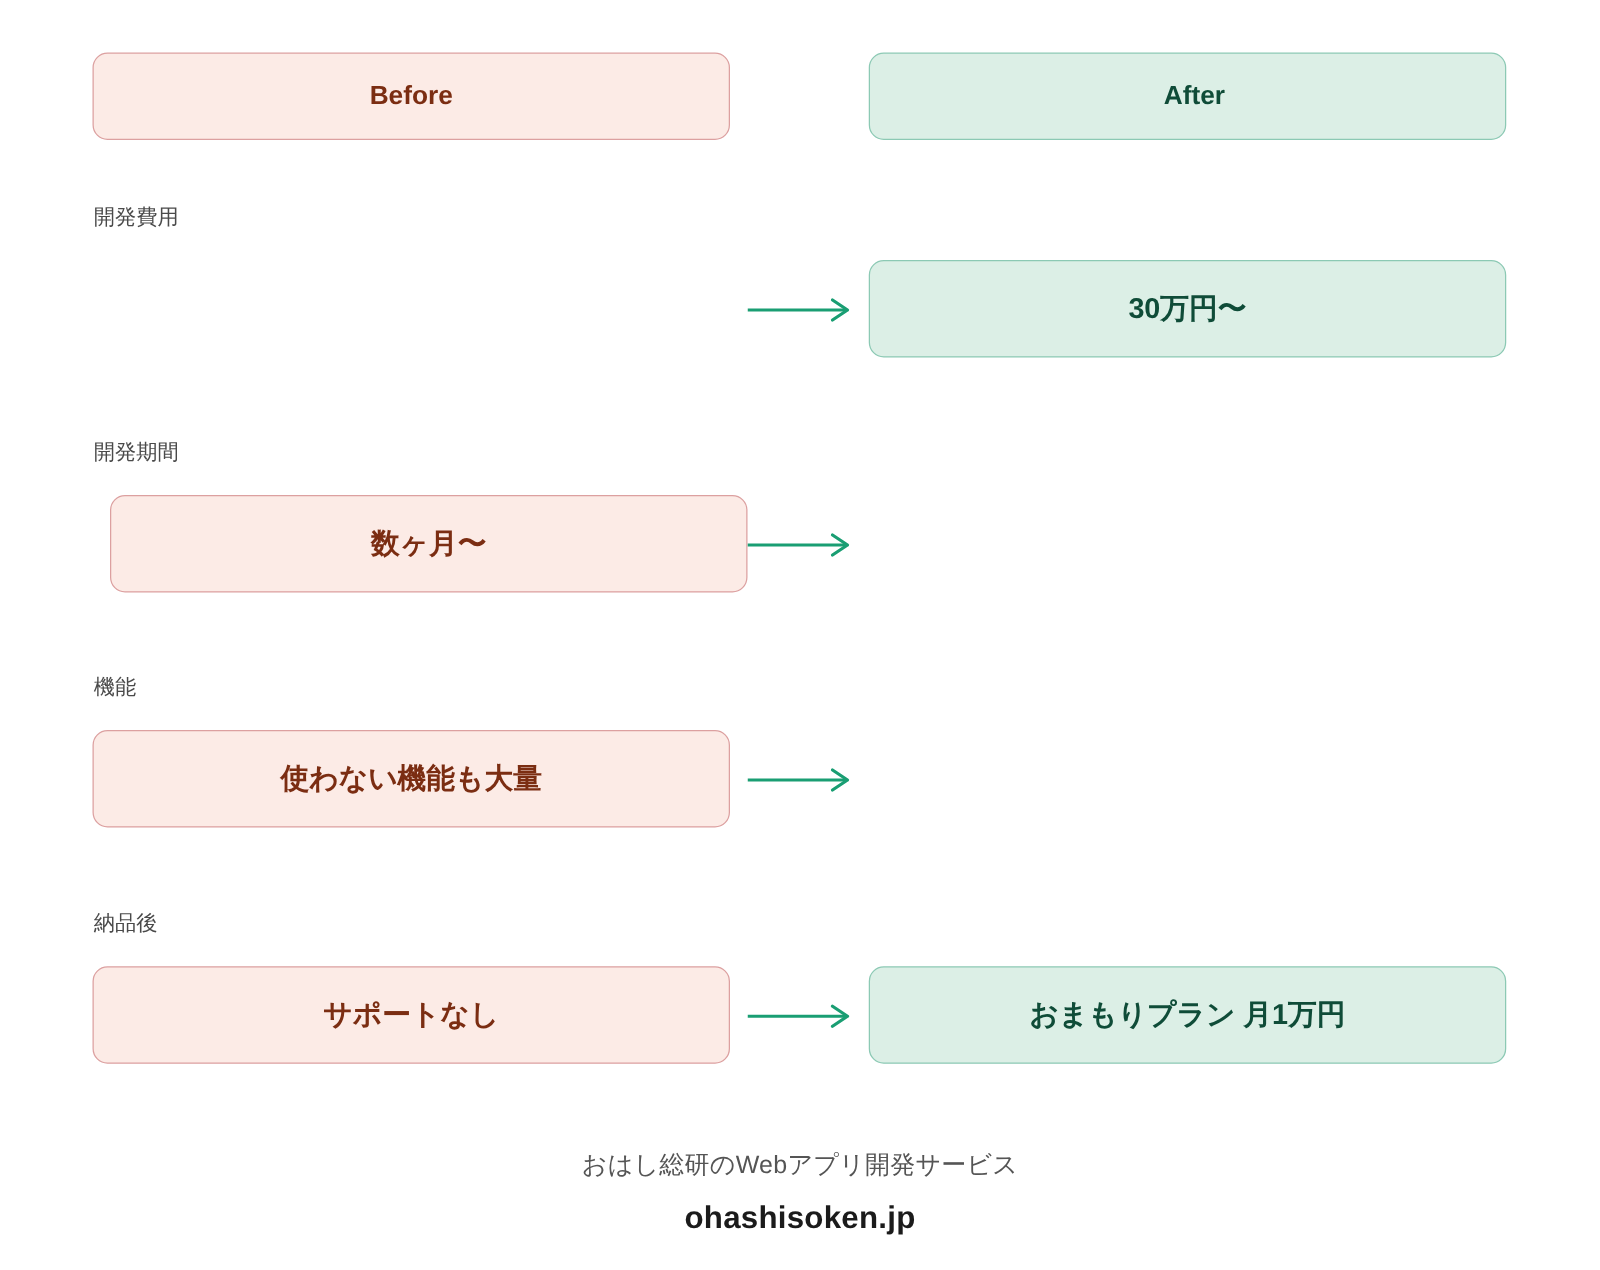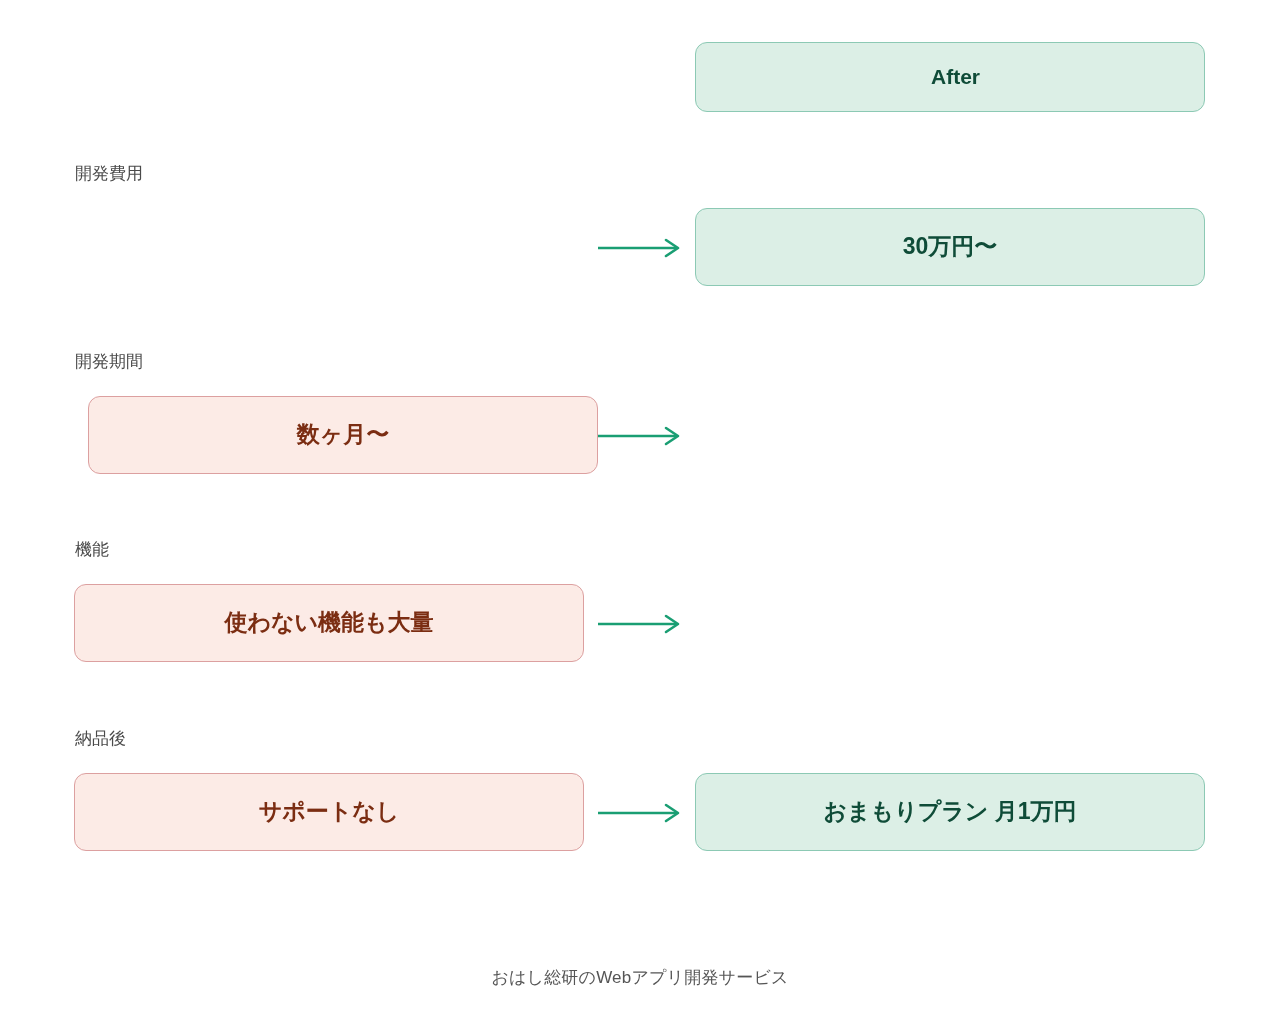--- a/index.html
+++ b/index.html
@@ -78,38 +78,40 @@
 
   
   .footer {
     position: absolute;
     left: 0;
     width: 1280px;
     text-align: center;
   }
   .footer-line1 {
     top: 918px;
-    font-size: 17px;
+    font-size: 20px;
     color: #555555;
     letter-spacing: 0.2px;
-    margin-top: 48px;
   }
   .footer-line2 {
     top: 960px;
     font-size: 25px;
     font-weight: bold;
     color: #1b1b1b;
     letter-spacing: 0.2px;
   }
 </style>
 </head>
 <body>
 
 <div class="canvas">
 
+  <div class="box before header col-left" style="top:42px;">
+    <span>Before</span>
+  </div>
   <div class="box after header col-right" style="top:42px;padding-left:11px;">
     <span>After</span>
   </div>
 
   <div class="row-label" style="top:162px;font-family:Liberation Mono, monospace;">開発費用</div>
   <div class="arrow" style="top:237px;">
     <svg width="88" height="22" viewBox="0 0 88 22" aria-hidden="true">
       <line x1="0" y1="11" x2="78" y2="11" stroke="#1a9e73" stroke-width="2.4"></line>
       <polyline points="68,3 80,11 68,19" fill="none" stroke="#1a9e73" stroke-width="2.6" stroke-linecap="round" stroke-linejoin="round"></polyline>
     </svg>
@@ -148,14 +150,15 @@
     <svg width="88" height="22" viewBox="0 0 88 22" aria-hidden="true">
       <line x1="0" y1="11" x2="78" y2="11" stroke="#1a9e73" stroke-width="2.4"></line>
       <polyline points="68,3 80,11 68,19" fill="none" stroke="#1a9e73" stroke-width="2.6" stroke-linecap="round" stroke-linejoin="round"></polyline>
     </svg>
   </div>
   <div class="box after value col-right" style="top:773px;">
     <span>おまもりプラン 月1万円</span>
   </div>
 
   <div class="footer footer-line1">おはし総研のWebアプリ開発サービス</div>
+  <div class="footer footer-line2">ohashisoken.jp</div>
 
 </div>
 
 </body></html>

